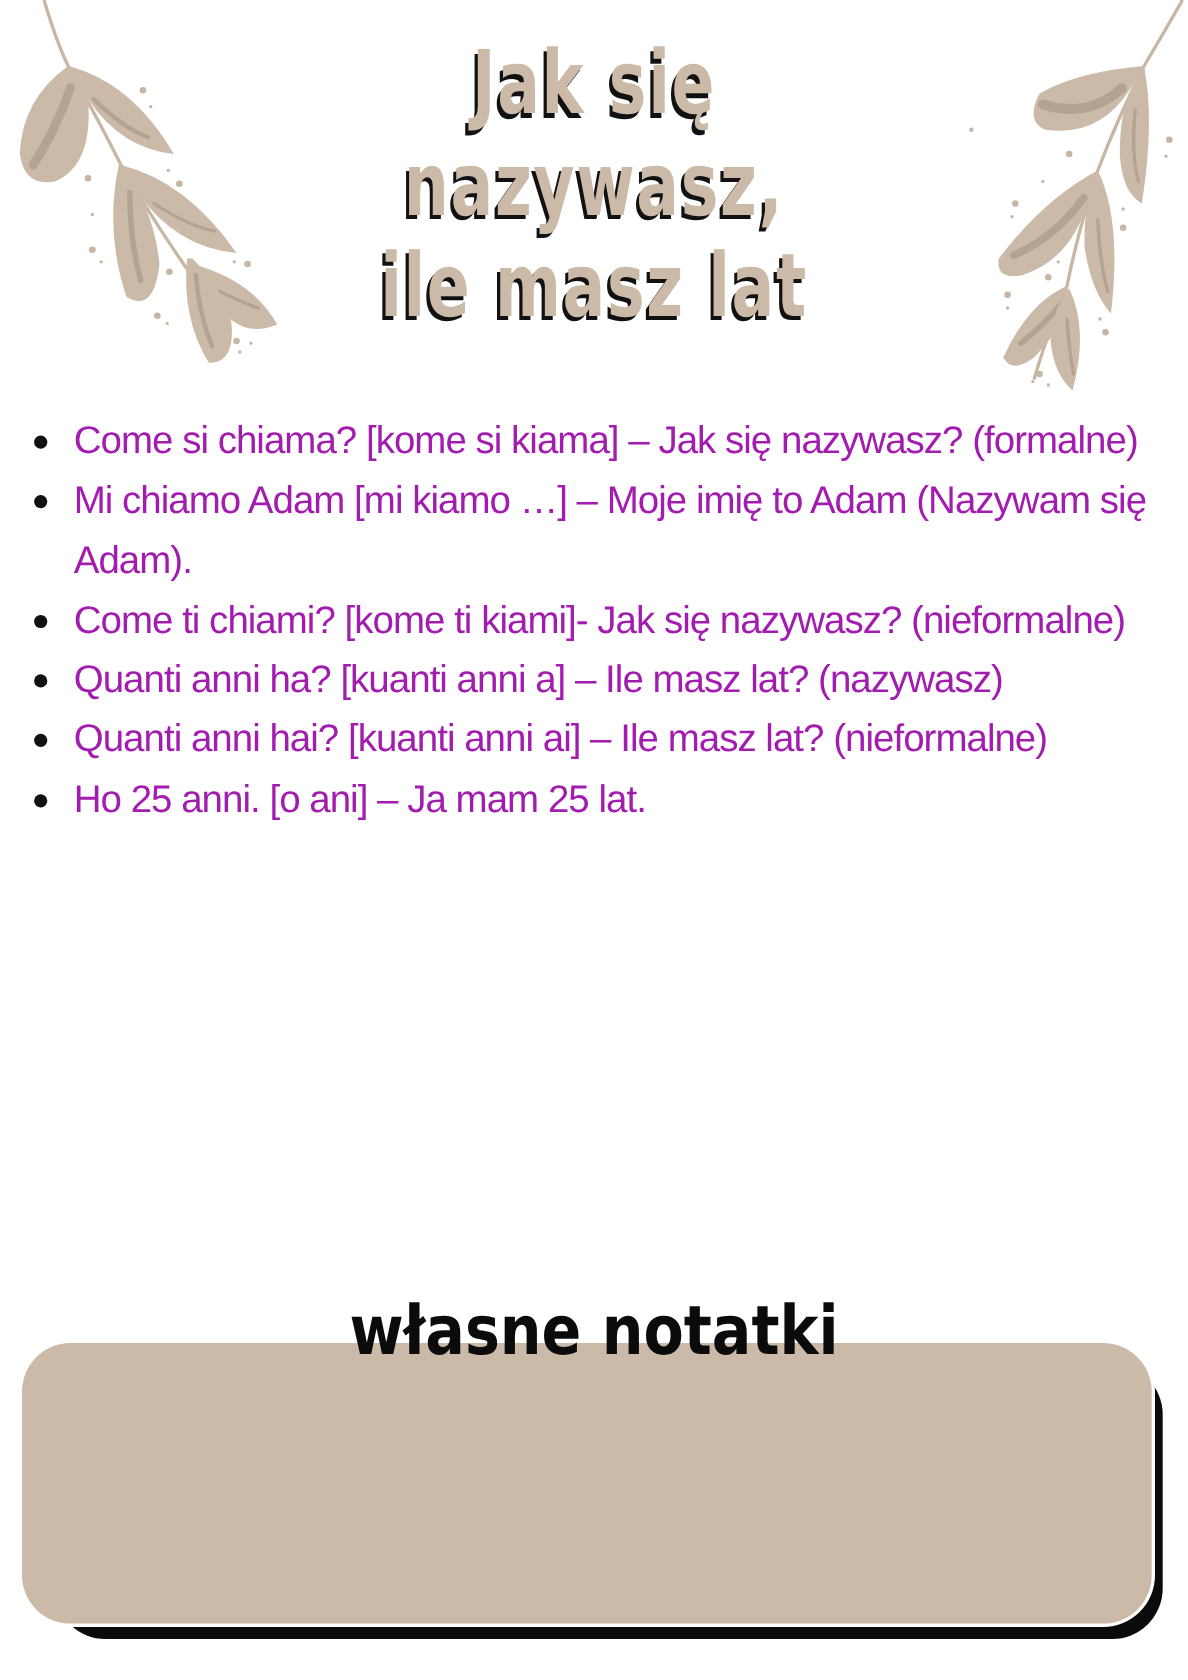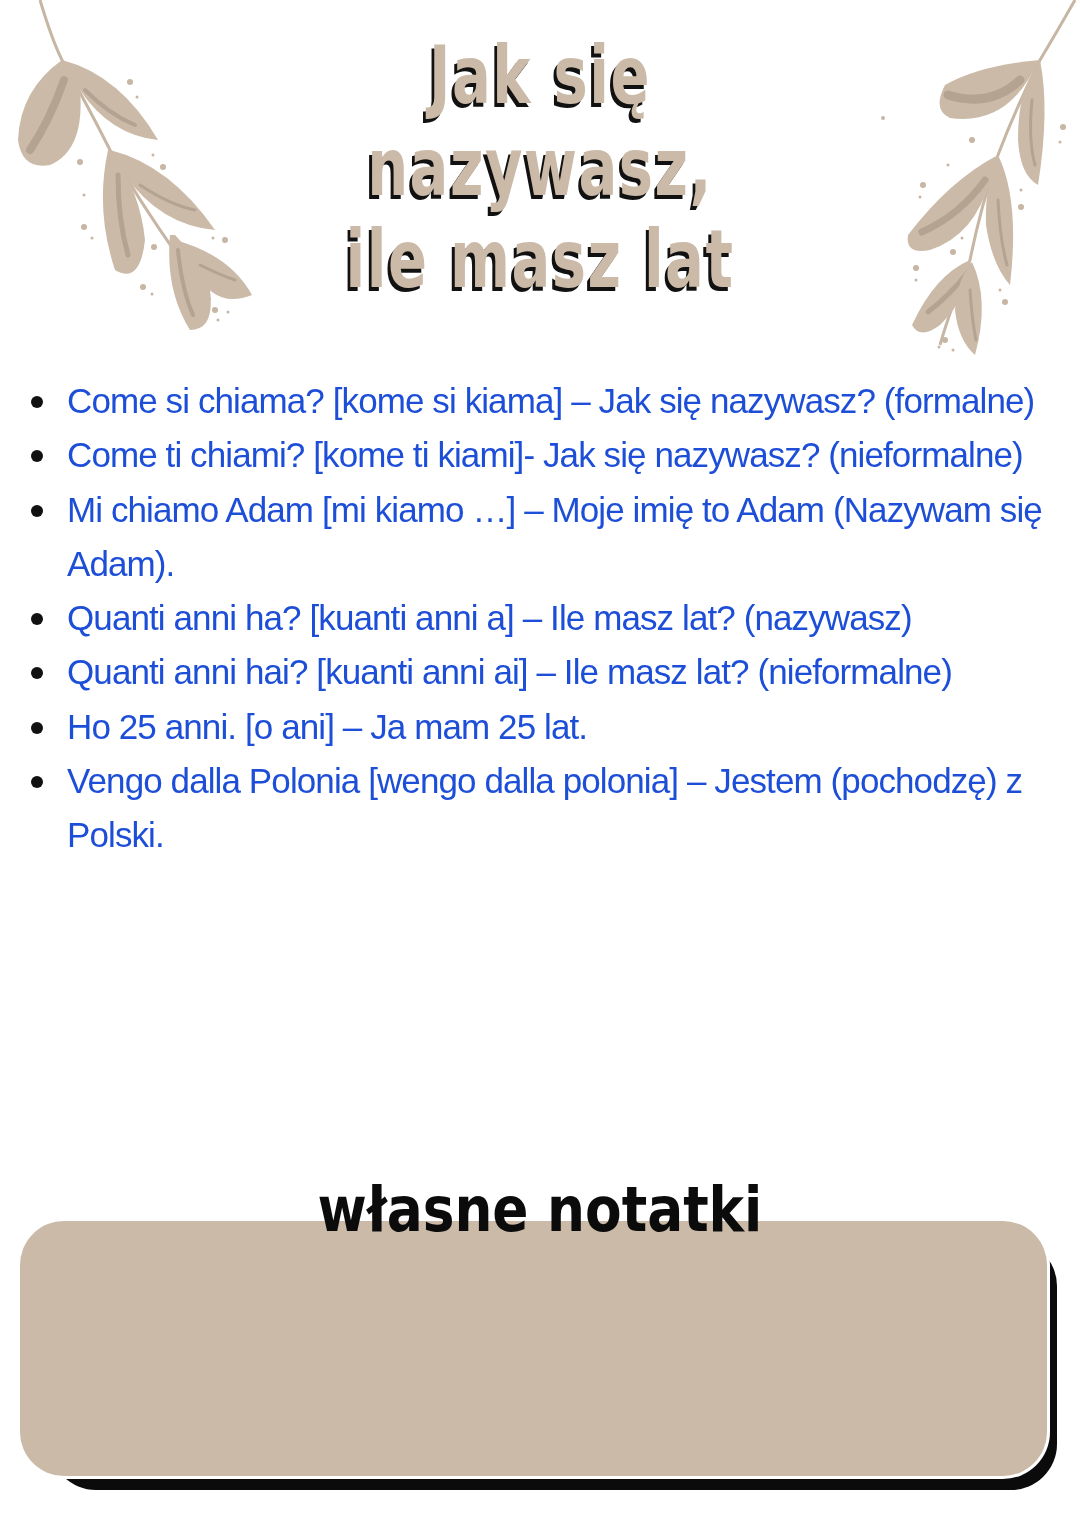--- a/index.html
+++ b/index.html
@@ -22,21 +22,21 @@
     transform-origin: center top;
     margin: 0;
   }
 
   .vocab-list {
     position: absolute; left: 28px; top: 374px; width: 1040px;
     margin: 0; padding: 0; list-style: none;
     font-family: "Liberation Sans", sans-serif;
     font-size: 35px;
     line-height: 54.3px;
-    color: #1d4ed8;
+    color: #a21caf;
   }
   .vocab-list li { position: relative; padding-left: 39px; letter-spacing: -0.9px; }
   .vocab-list li .bullet {
     position: absolute; left: 3px; top: 22px; width: 12px; height: 12px;
     border-radius: 50%; background: #111111;
   }
 
   .notes-shadow {
     position: absolute; left: 50px; top: 1240px; width: 1007px; height: 250px;
     background: #0b0b0b; border-radius: 46px;
@@ -131,23 +131,22 @@
   </g>
 </svg>
 
 <h1 class="title">
   <span>Jak się nazywasz,</span><br>
   <span>ile masz lat</span>
 </h1>
 
 <ul class="vocab-list">
   <li><span class="bullet"></span><span>Come si chiama? [kome si kiama] – Jak się nazywasz? (formalne)</span></li>
+  <li><span class="bullet"></span><span>Mi chiamo Adam [mi kiamo …] – Moje imię to Adam (Nazywam się Adam).</span></li>
   <li><span class="bullet"></span><span>Come ti chiami? [kome ti kiami]- Jak się nazywasz? (nieformalne)</span></li>
-  <li><span class="bullet"></span><span>Mi chiamo Adam [mi kiamo …] – Moje imię to Adam (Nazywam się Adam).</span></li>
   <li><span class="bullet"></span><span>Quanti anni ha? [kuanti anni a] – Ile masz lat? (nazywasz)</span></li>
   <li><span class="bullet"></span><span>Quanti anni hai? [kuanti anni ai] – Ile masz lat? (nieformalne)</span></li>
   <li><span class="bullet"></span><span>Ho 25 anni. [o ani] – Ja mam 25 lat.</span></li>
-  <li><span class="bullet"></span><span>Vengo dalla Polonia [wengo dalla polonia] – Jestem (pochodzę) z Polski.</span></li>
 </ul>
 
 <div class="notes-shadow"></div>
 <div class="notes-box"></div>
 <h2 class="notes-title">własne notatki</h2>
 
 </body></html>

